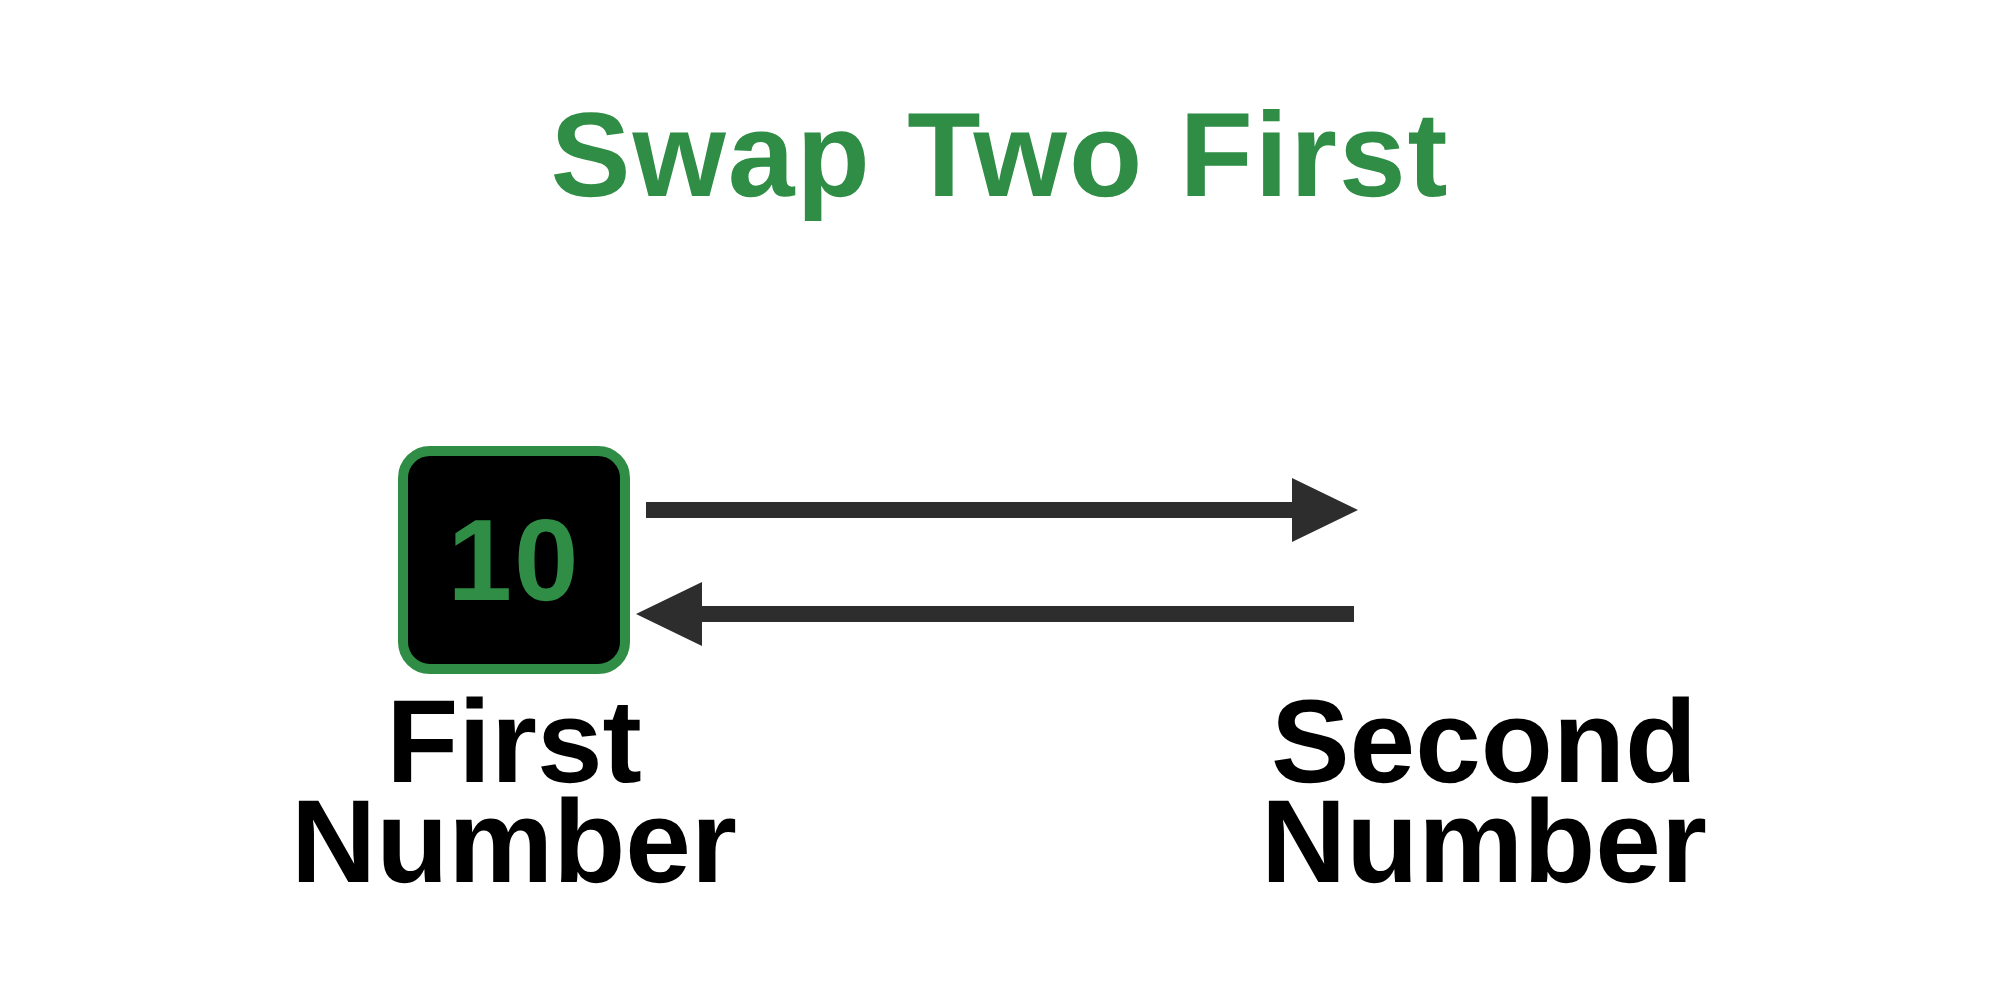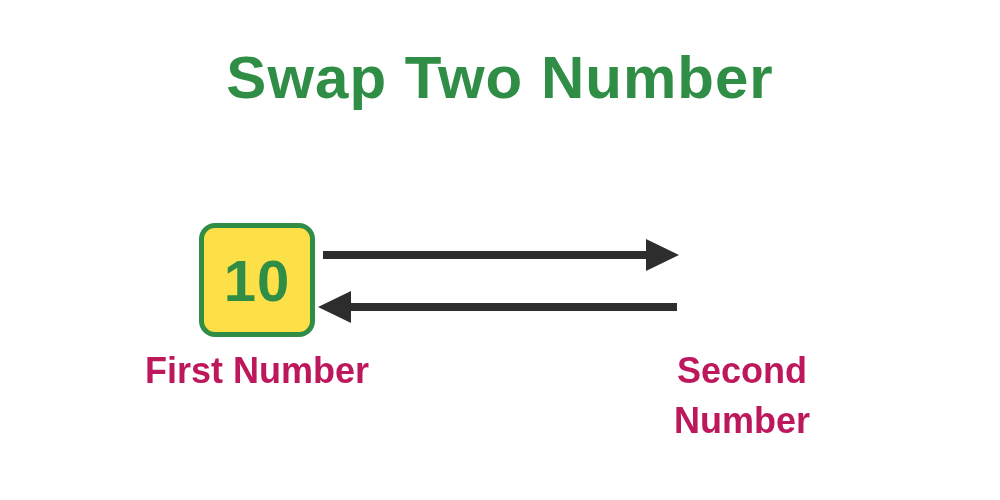--- a/index.html
+++ b/index.html
@@ -26,21 +26,21 @@
     line-height: 60px;
     font-weight: 800;
     letter-spacing: 1px;
     color: #2f8d46;
   }
   .num-box {
     position: absolute;
     box-sizing: border-box;
     width: 116px;
     height: 114px;
-    background: #fde047;
+    background: #000000;
     border: 5px solid #2f8d46;
     border-radius: 16px;
     display: flex;
     align-items: center;
     justify-content: center;
   }
   .num-box.first  { left: 199px; top: 223px; }
   .num-box.second { left: 685px; top: 224px; }
   .num-value {
     font-size: 58px;
@@ -54,34 +54,34 @@
     top: 223px;
     width: 370px;
     height: 114px;
   }
   .arrow-stroke { stroke: #2d2d2d; }
   .arrow-fill   { fill:   #2d2d2d; }
   .label {
     position: absolute;
     width: 260px;
     text-align: center;
-    font-size: 36px;
+    font-size: 59px;
     line-height: 50px;
     font-weight: 800;
-    color: #be185d;
+    color: #000000;
   }
   .label.first  { left: 127px; top: 346px; }
   .label.second { left: 612px; top: 346px; }
 </style>
 </head>
 <body>
 
 <div class="canvas">
 
-  <h1 class="title">Swap Two Number</h1>
+  <h1 class="title">Swap Two First</h1>
 
   <div class="num-box first">
     <span class="num-value">10</span>
   </div>
 
 
   <svg class="arrows-svg" viewBox="0 0 370 114" xmlns="http://www.w3.org/2000/svg">
     <g>
       <line class="arrow-stroke" x1="8" y1="32" x2="334" y2="32" stroke-width="8"></line>
       <polygon class="arrow-fill" points="331,16 364,32 331,48"></polygon>

